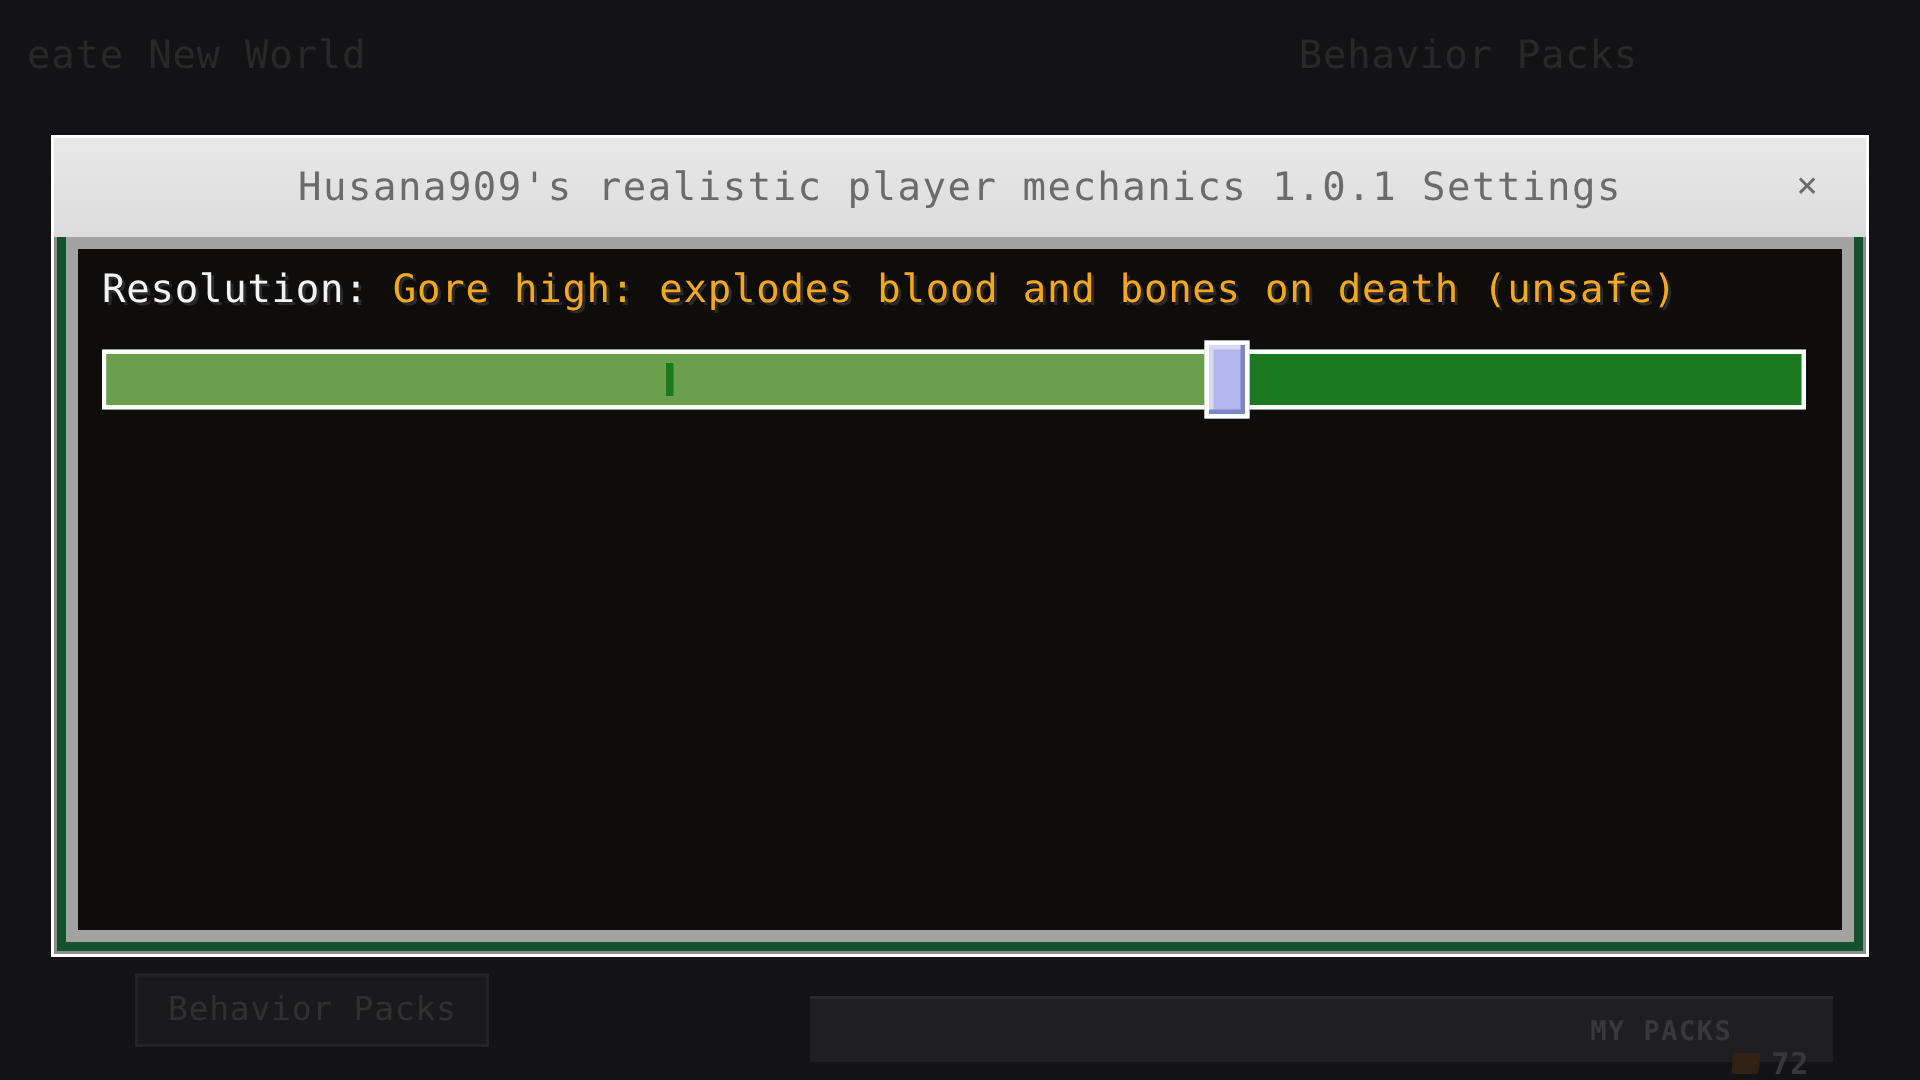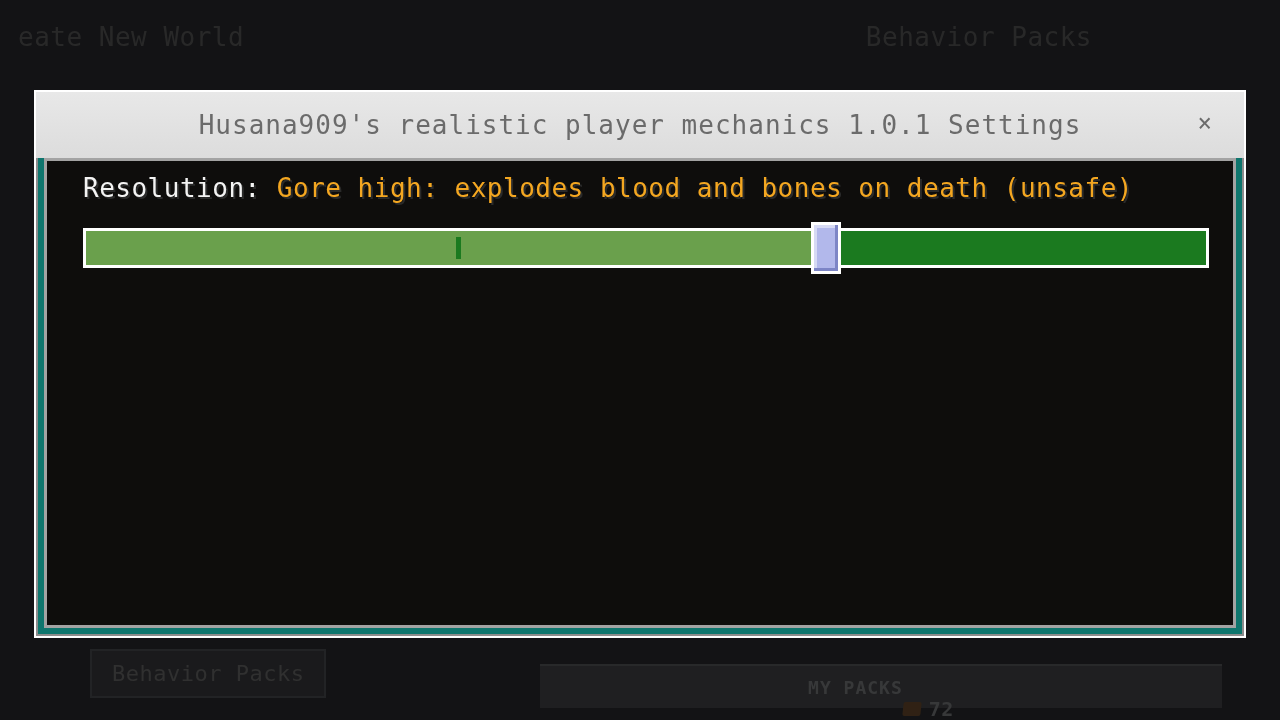--- a/index.html
+++ b/index.html
@@ -50,21 +50,21 @@
     position: absolute;
     left: 540px;
     bottom: 12px;
     right: 58px;
     height: 44px;
     background: #454649;
     border-top: 2px solid #5a5b5e;
     display: flex;
     align-items: center;
     padding: 0 16px;
-    justify-content: center;
+    justify-content: flex-end;
   }
   .bg-mypacks .lbl {
     color: #7b7c7f;
     font-size: 18px;
     font-weight: bold;
     letter-spacing: 1px;
   }
   .bg-mypacks .count {
     color: #7b7c7f;
     font-size: 20px;
@@ -80,21 +80,21 @@
     transform: skewX(-6deg);
     border-radius: 2px;
   }
   
   .modal {
     position: absolute;
     left: 34px;
     top: 90px;
     right: 34px;
     height: 548px;
-    background: #0f766e;
+    background: #14532d;
     border: 2px solid #ffffff;
     box-shadow: 0 0 0 2px #8c8c8c inset;
     display: flex;
     flex-direction: column;
   }
   .modal-header {
     height: 66px;
     background: linear-gradient(#e8e8e8,#dcdcdc);
     display: flex;
     align-items: center;
@@ -117,22 +117,22 @@
     font-size: 24px;
     display: flex;
     align-items: center;
     justify-content: center;
     cursor: pointer;
   }
   .modal-body {
     flex: 1;
     margin: 0 8px 8px 8px;
     background: #0e0d0c;
-    border: 3px solid #a3a3a3;
-    padding: 10px 24px 24px 36px;
+    border: 8px solid #a3a3a3;
+    padding: 10px 24px 24px 16px;
     position: relative;
   }
   .setting-label {
     font-size: 26px;
     line-height: 1.35;
     margin-bottom: 18px;
     text-shadow: 2px 2px 0 #2a2a2a;
   }
   .label-key {
     color: #f3f3f3;

